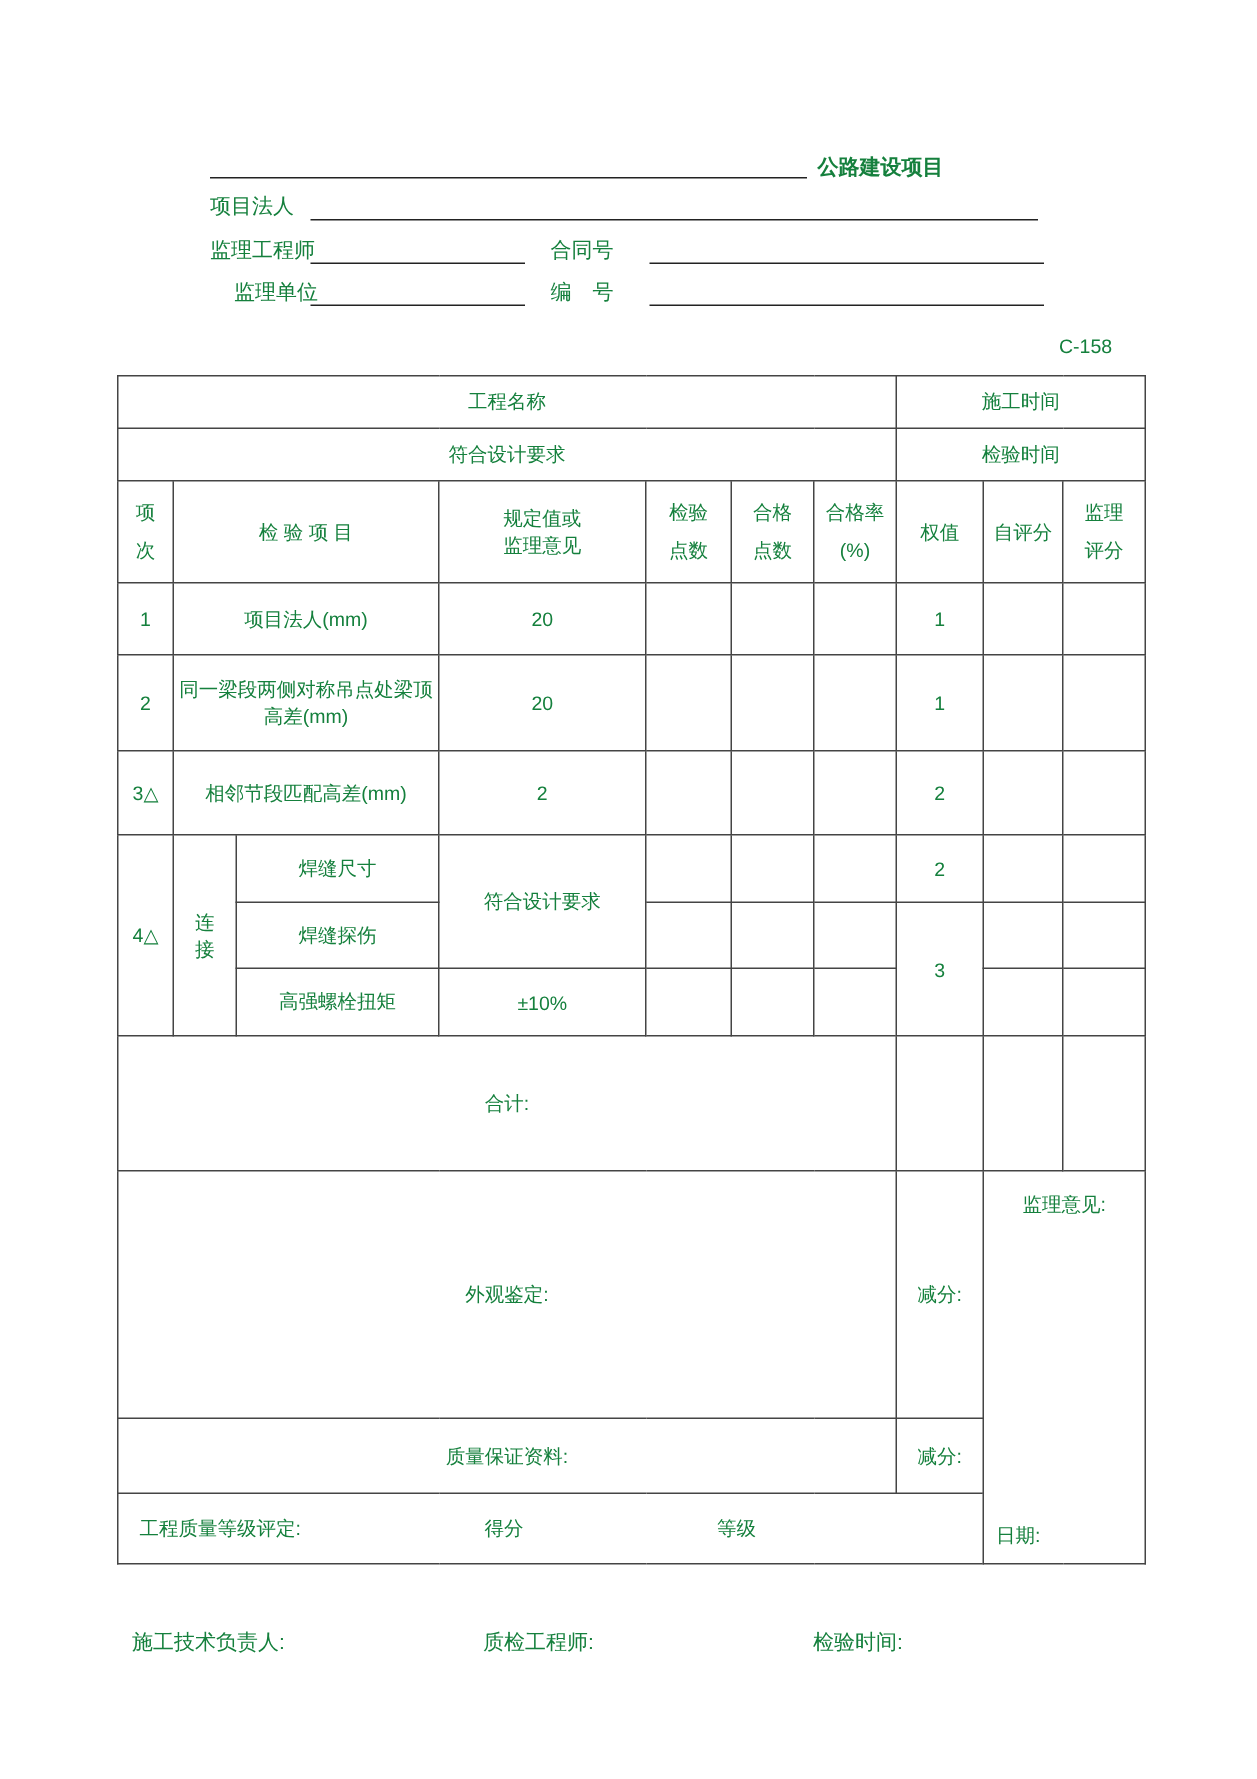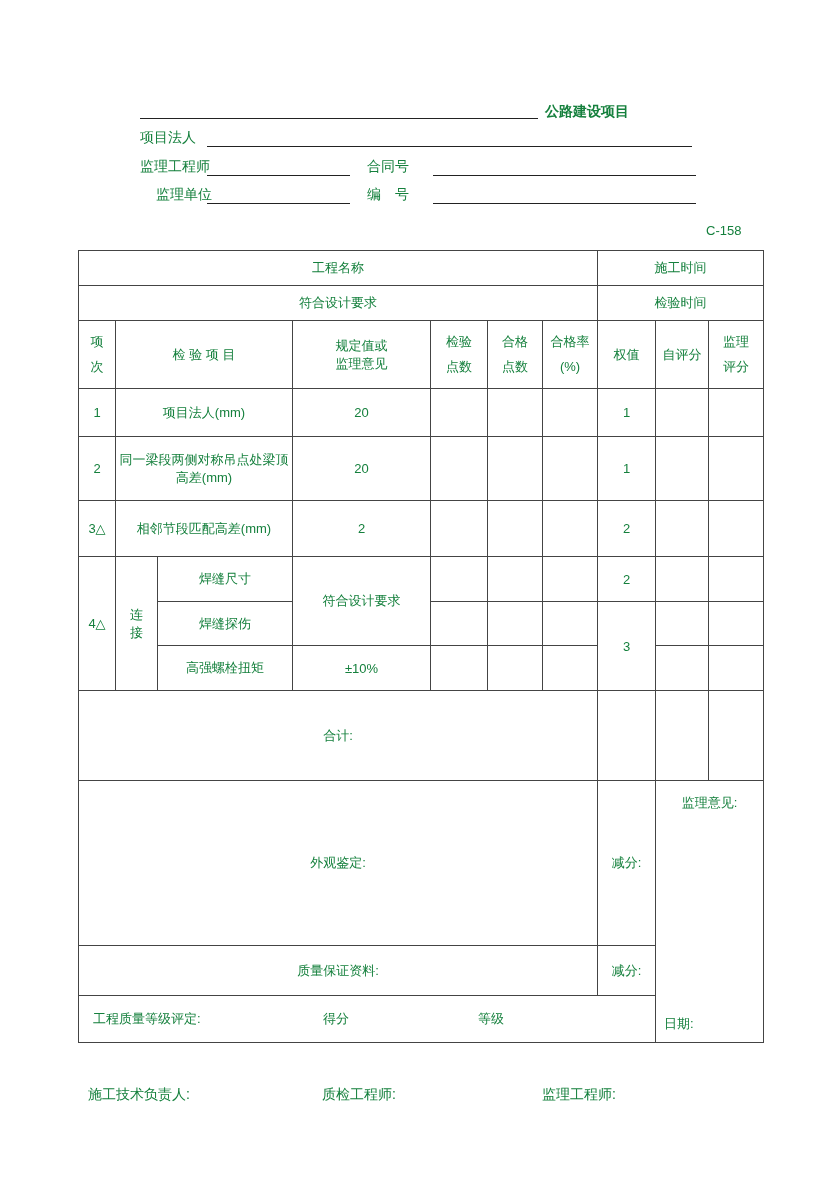--- a/index.html
+++ b/index.html
@@ -202,15 +202,15 @@
         <span class="g1">工程质量等级评定:</span>
         <span class="g2">得分</span>
         <span class="g3">等级</span>
       </td>
     </tr>
   </tbody>
     </table>
 
   <span class="sig" style="left:88px;">施工技术负责人:</span>
   <span class="sig" style="left:322px;">质检工程师:</span>
-  <span class="sig" style="left:542px;">监理工程师:</span>
+  <span class="sig" style="left:542px;">检验时间:</span>
 
 </div>
 
 </body></html>

